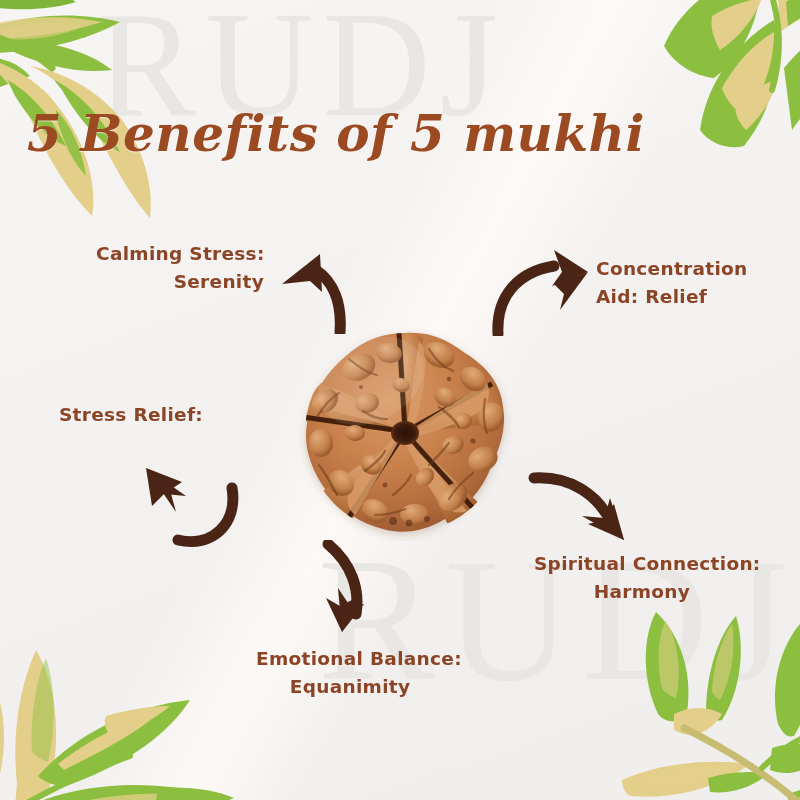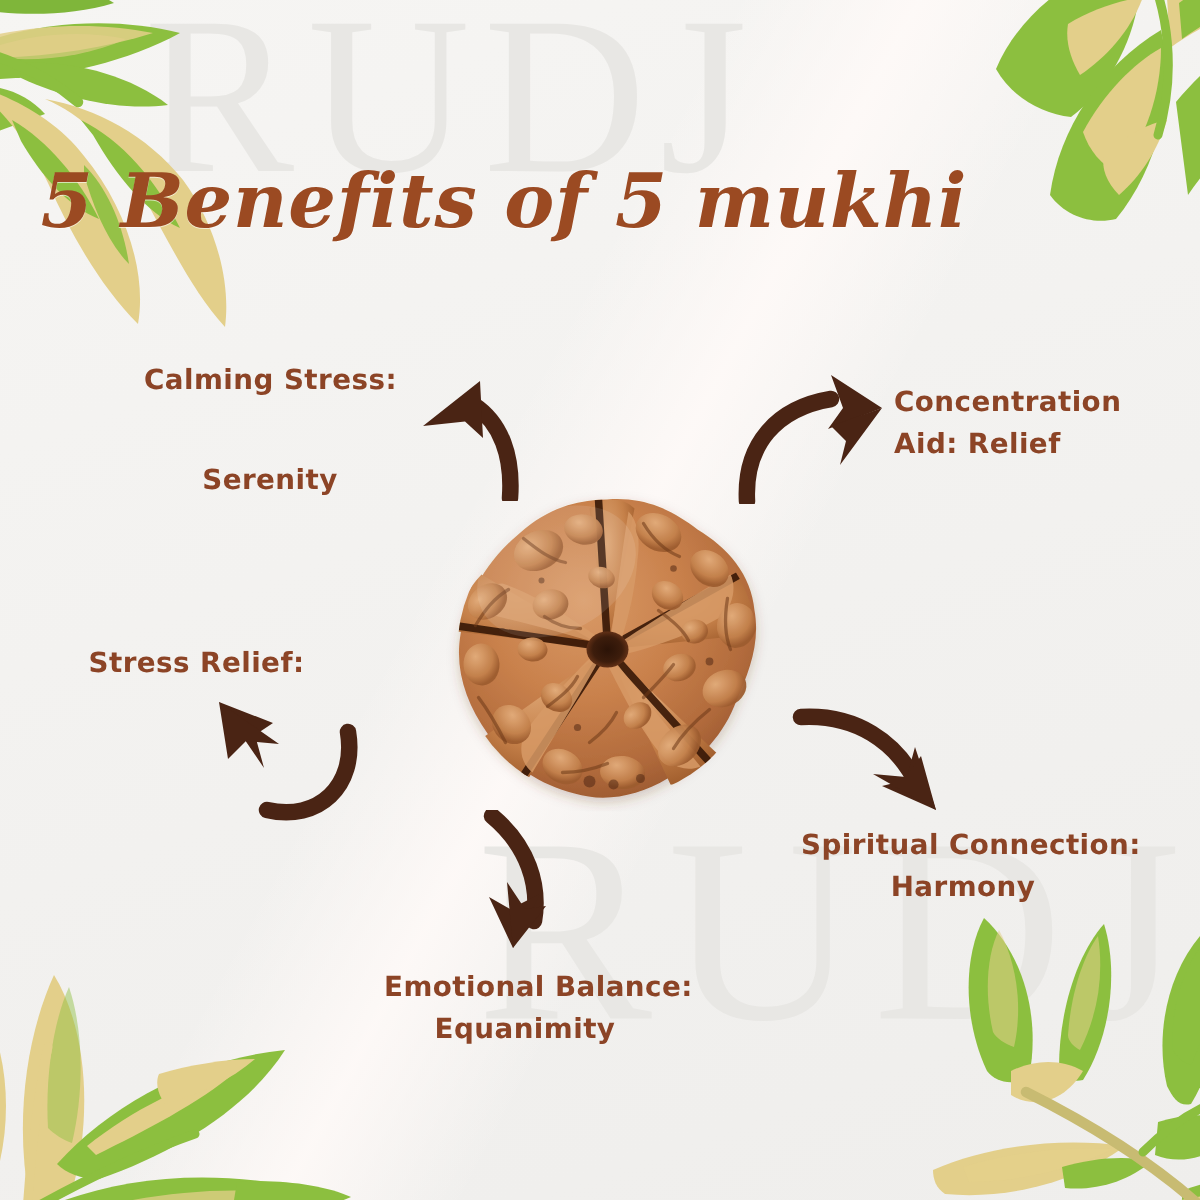--- a/index.html
+++ b/index.html
@@ -66,25 +66,25 @@
     font-family: "DejaVu Sans", sans-serif;
     font-weight: 700;
     font-size: 18.5px;
     line-height: 1.52;
     letter-spacing: 0.3px;
     white-space: nowrap;
   }
   .benefit .l2 { display: block; }
 
   .b-calming   { top: 240px; left: 96px;  text-align: center; width: 168px; }
-  .b-calming .l2 { text-align: center; margin-top: 39px; }
+  .b-calming .l2 { text-align: right; }
 
   .b-concentration { top: 255px; left: 596px; text-align: left; width: 158px; }
 
-  .b-stress    { top: 429px; left: 58px;  text-align: center; width: 146px; }
+  .b-stress    { top: 401px; left: 58px;  text-align: center; width: 146px; }
 
   .b-spiritual { top: 550px; left: 534px; text-align: center; width: 216px; }
 
   .b-emotional { top: 645px; left: 256px; text-align: center; width: 188px; }
 
   
   .arrow { position: absolute; pointer-events: none; }
   .ar-tl { top: 248px; left: 266px; }
   .ar-tr { top: 250px; left: 492px; }
   .ar-l  { top: 460px; left: 138px; }

